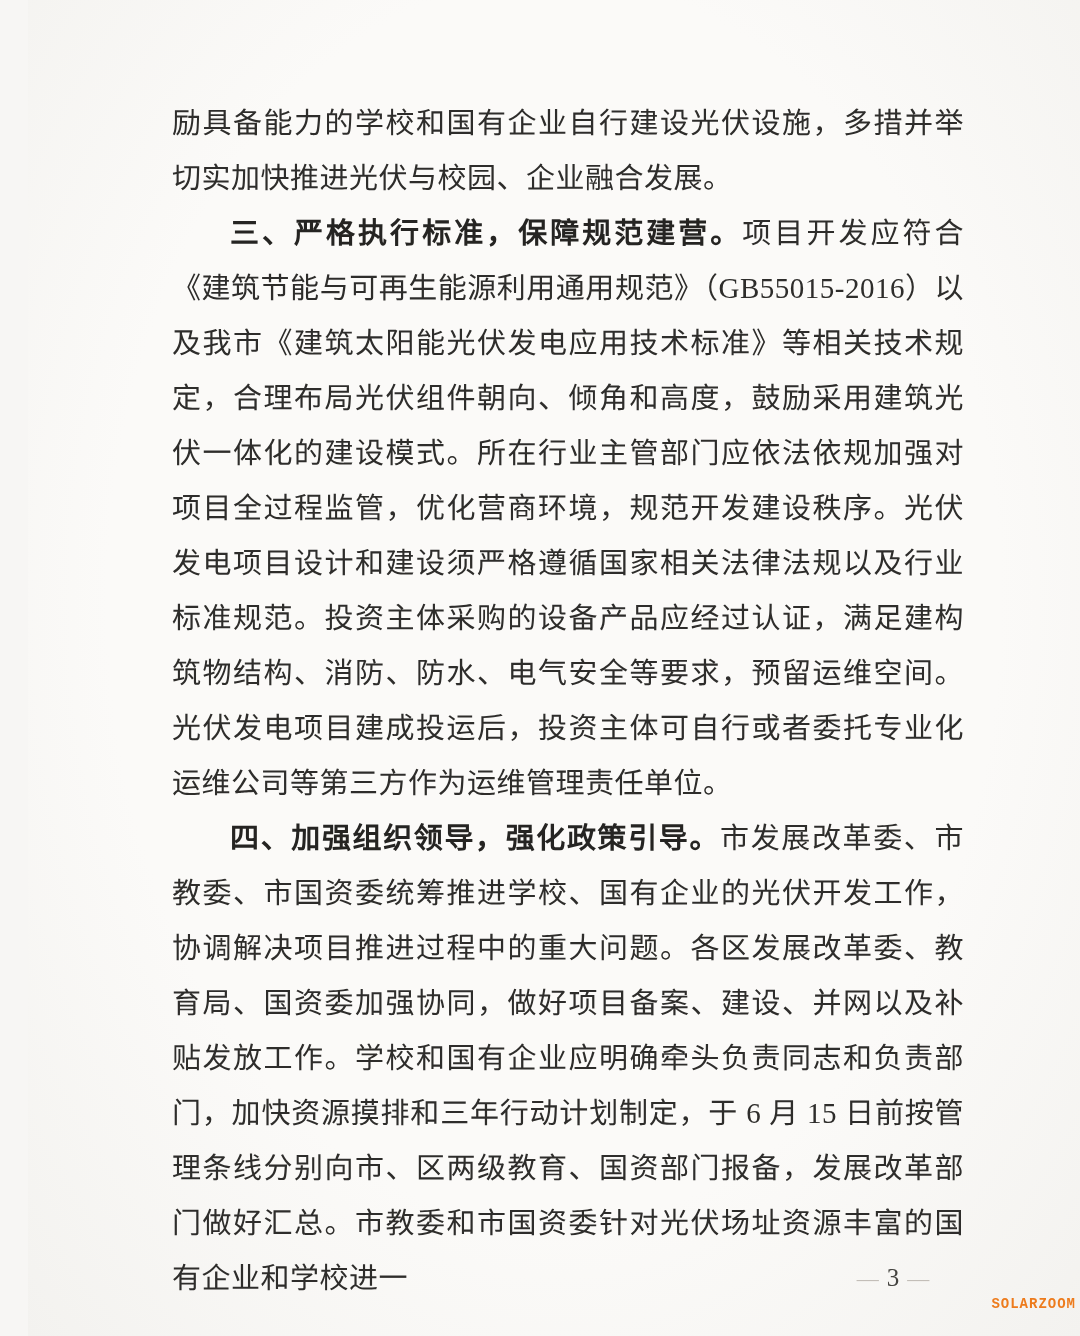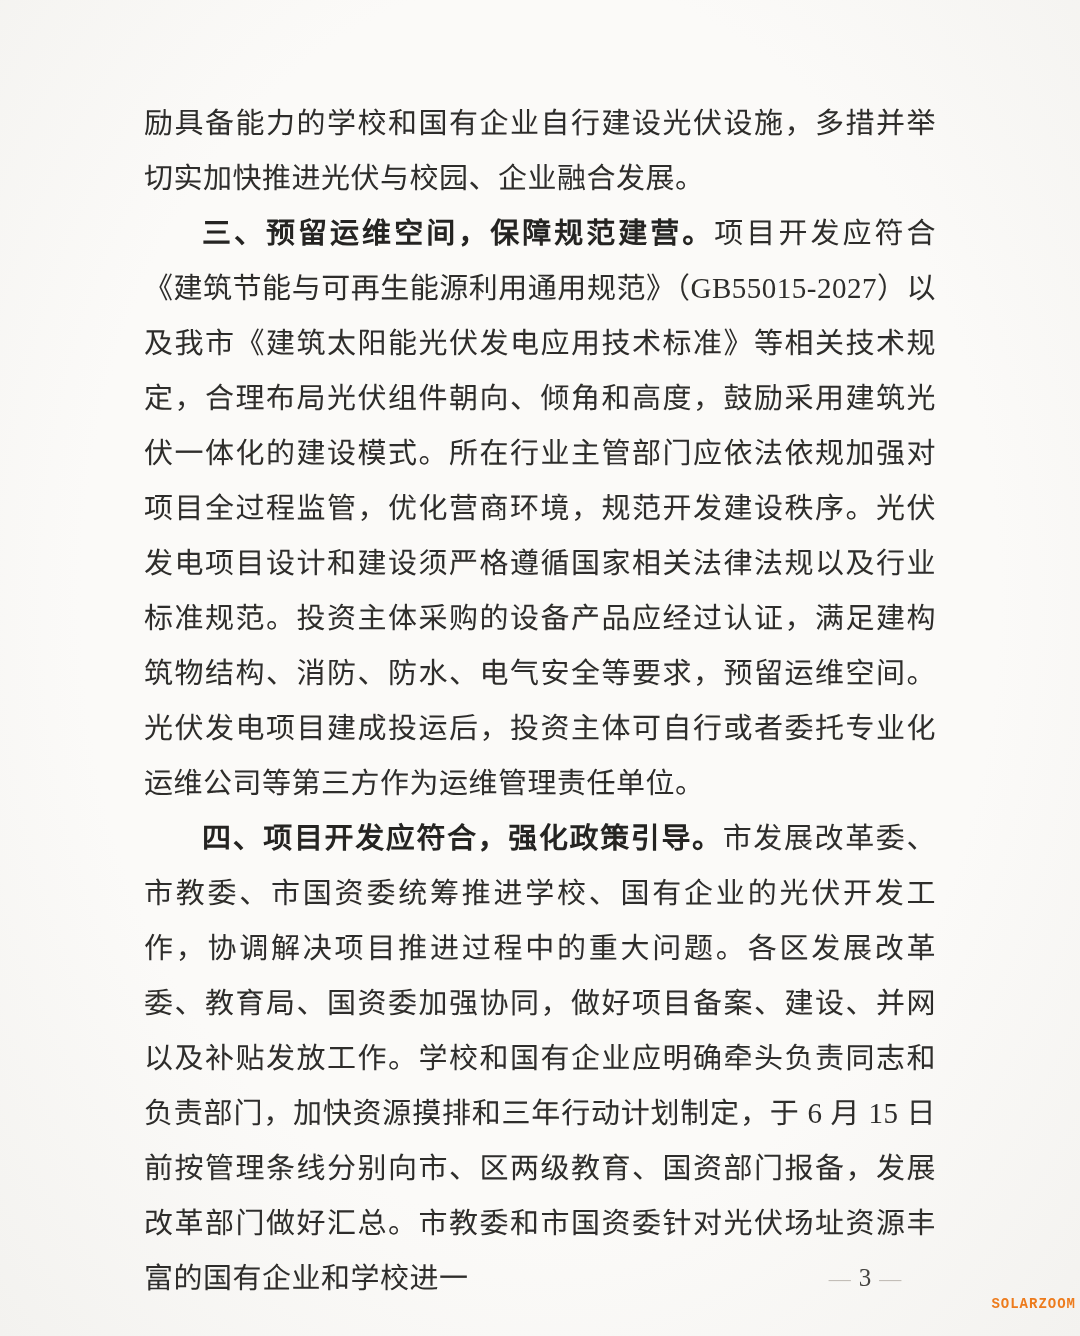--- a/index.html
+++ b/index.html
@@ -11,20 +11,21 @@
     height: 1336px;
     position: relative;
     background: #f7f6f4;
     overflow: hidden;
     font-family: "Liberation Serif", "DejaVu Serif", serif;
   }
   .page {
     position: absolute;
     inset: 0;
     background: radial-gradient(ellipse at 50% 45%, #fbfaf8 60%, #f3f2ef 100%);
+    margin-left: 28px;
   }
   .content {
     position: absolute;
     left: 144px;
     top: 96px;
     width: 792px;
     color: #2e2d2b;
   }
   .para {
     margin: 0;
@@ -75,22 +76,22 @@
   }
 </style>
 </head>
 <body>
 
 <div class="page">
   <div class="content">
 
     <p class="para"><span class="run-regular">励具备能力的学校和国有企业自行建设光伏设施，多措并举切实加快推进光伏与校园、企业融合发展。</span></p>
 
-    <p class="para indent"><span class="run-bold">三、预留运维空间，保障规范建营。</span><span class="run-regular">项目开发应符合《建筑节能与可再生能源利用通用规范》（GB55015-2027）以及我市《建筑太阳能光伏发电应用技术标准》等相关技术规定，合理布局光伏组件朝向、倾角和高度，鼓励采用建筑光伏一体化的建设模式。所在行业主管部门应依法依规加强对项目全过程监管，优化营商环境，规范开发建设秩序。光伏发电项目设计和建设须严格遵循国家相关法律法规以及行业标准规范。投资主体采购的设备产品应经过认证，满足建构筑物结构、消防、防水、电气安全等要求，预留运维空间。光伏发电项目建成投运后，投资主体可自行或者委托专业化运维公司等第三方作为运维管理责任单位。</span></p>
+    <p class="para indent"><span class="run-bold">三、严格执行标准，保障规范建营。</span><span class="run-regular">项目开发应符合《建筑节能与可再生能源利用通用规范》（GB55015-2016）以及我市《建筑太阳能光伏发电应用技术标准》等相关技术规定，合理布局光伏组件朝向、倾角和高度，鼓励采用建筑光伏一体化的建设模式。所在行业主管部门应依法依规加强对项目全过程监管，优化营商环境，规范开发建设秩序。光伏发电项目设计和建设须严格遵循国家相关法律法规以及行业标准规范。投资主体采购的设备产品应经过认证，满足建构筑物结构、消防、防水、电气安全等要求，预留运维空间。光伏发电项目建成投运后，投资主体可自行或者委托专业化运维公司等第三方作为运维管理责任单位。</span></p>
 
-    <p class="para indent"><span class="run-bold">四、项目开发应符合，强化政策引导。</span><span class="run-regular">市发展改革委、市教委、市国资委统筹推进学校、国有企业的光伏开发工作，协调解决项目推进过程中的重大问题。各区发展改革委、教育局、国资委加强协同，做好项目备案、建设、并网以及补贴发放工作。学校和国有企业应明确牵头负责同志和负责部门，加快资源摸排和三年行动计划制定，于 6 月 15 日前按管理条线分别向市、区两级教育、国资部门报备，发展改革部门做好汇总。市教委和市国资委针对光伏场址资源丰富的国有企业和学校进一</span></p>
+    <p class="para indent"><span class="run-bold">四、加强组织领导，强化政策引导。</span><span class="run-regular">市发展改革委、市教委、市国资委统筹推进学校、国有企业的光伏开发工作，协调解决项目推进过程中的重大问题。各区发展改革委、教育局、国资委加强协同，做好项目备案、建设、并网以及补贴发放工作。学校和国有企业应明确牵头负责同志和负责部门，加快资源摸排和三年行动计划制定，于 6 月 15 日前按管理条线分别向市、区两级教育、国资部门报备，发展改革部门做好汇总。市教委和市国资委针对光伏场址资源丰富的国有企业和学校进一</span></p>
 
   </div>
 
   <div class="footer-pagenum"><span class="dash">—</span><span class="num">3</span><span class="dash">—</span></div>
 
   <div class="watermark">SOLARZOOM</div>
 </div>
 
 </body></html>

